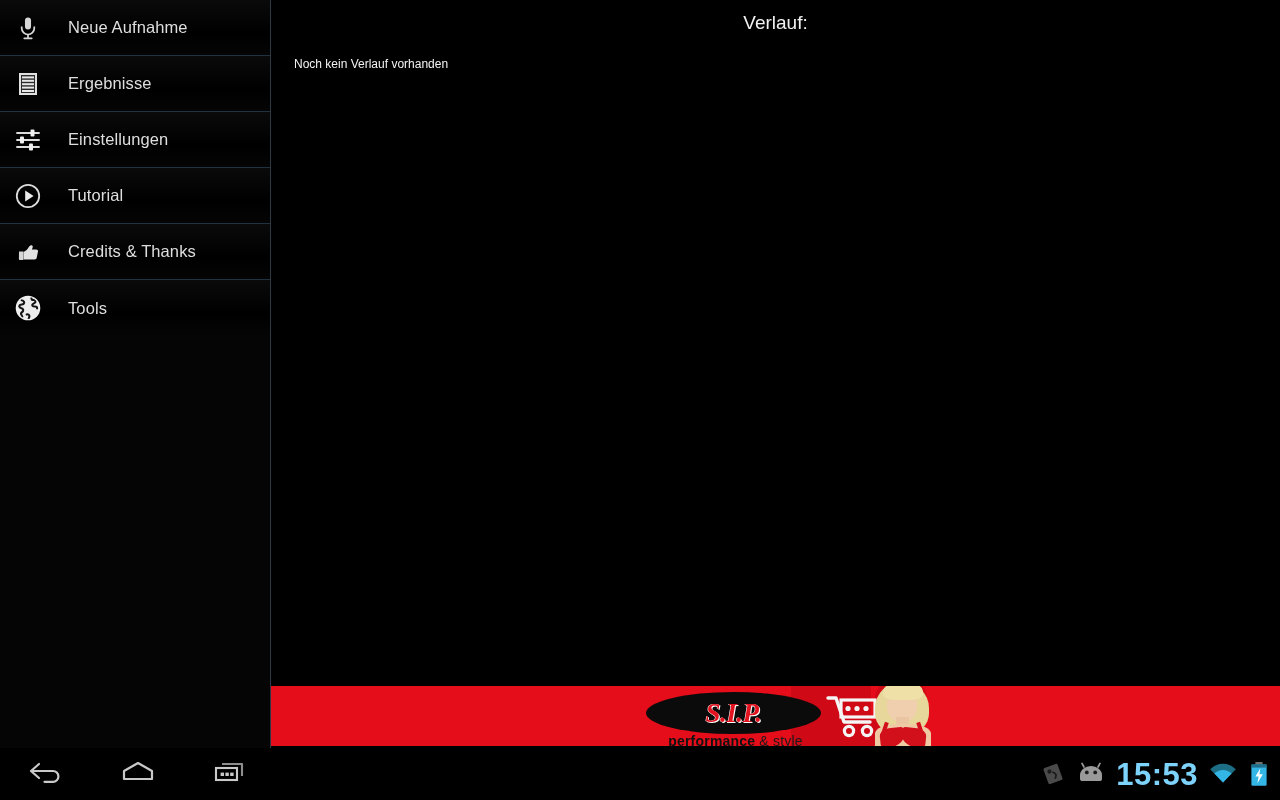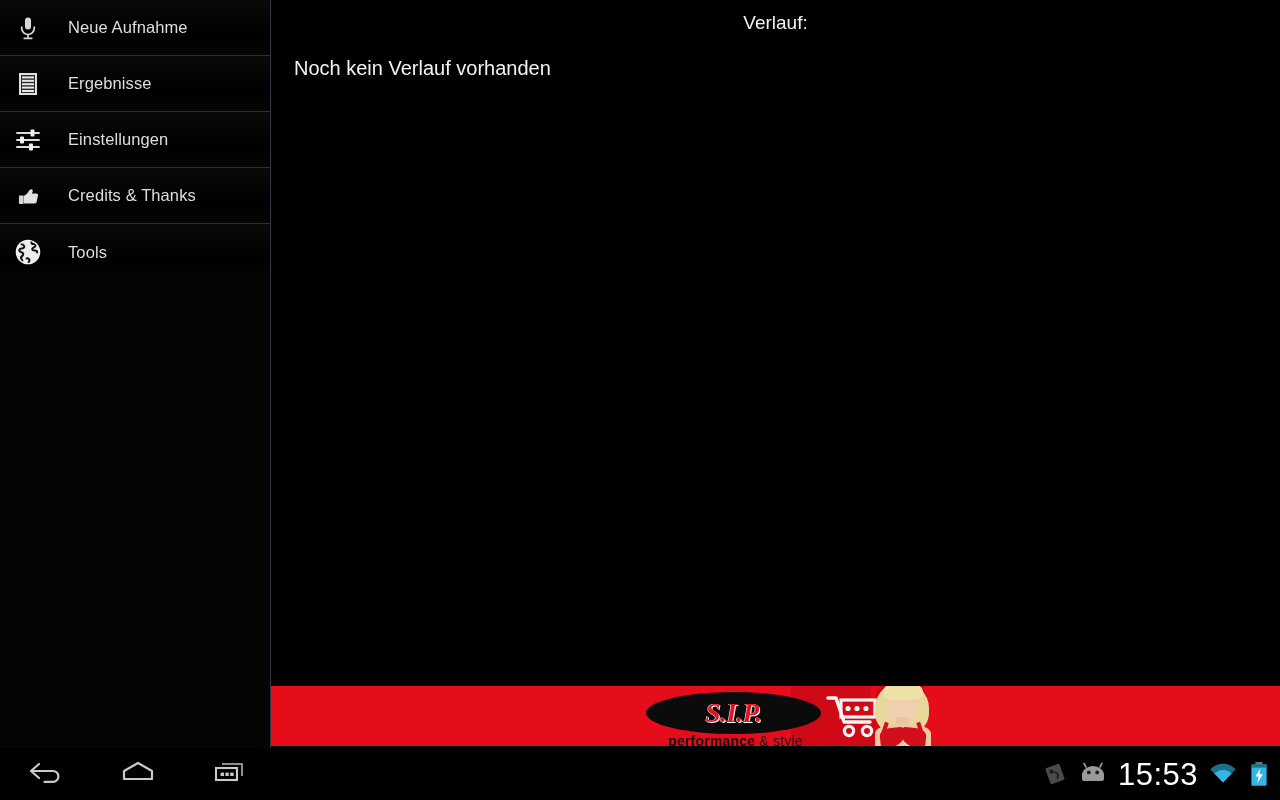--- a/index.html
+++ b/index.html
@@ -74,21 +74,21 @@
     left: 0;
     width: 1009px;
     text-align: center;
     font-size: 19px;
     color: #f2f2f2;
   }
   #history-empty {
     position: absolute;
     top: 57px;
     left: 23px;
-    font-size: 20px;
+    font-size: 12px;
     color: #f2f2f2;
   }
 
   
   #ad-banner {
     position: absolute;
     left: 271px;
     top: 686px;
     width: 1009px;
     height: 60px;
@@ -238,24 +238,24 @@
   }
   #status-area {
     margin-left: auto;
     display: flex;
     align-items: center;
     padding-right: 10px;
     gap: 10px;
   }
   #clock {
     font-size: 31px;
-    color: #ffffff;
+    color: #7dd3fc;
     letter-spacing: .5px;
     line-height: 1;
-    font-weight: normal;
+    font-weight: bold;
   }
   .status-icon { display: flex; align-items: center; justify-content: center; }
 </style>
 </head>
 <body>
 
 <div id="app">
 
   <div id="sidebar">
 
@@ -296,20 +296,29 @@
             <line x1="3" y1="20" x2="25" y2="20"></line>
           </g>
           <rect x="16.5" y="2.6" width="4" height="6.8" rx="1" fill="#f0f0f0"></rect>
           <rect x="6.0" y="9.6" width="4" height="6.8" rx="1" fill="#f0f0f0"></rect>
           <rect x="15.0" y="16.6" width="4" height="6.8" rx="1" fill="#f0f0f0"></rect>
         </svg>
       </span>
       <span class="nav-label">Einstellungen</span>
     </div>
 
+    <div class="nav-item">
+      <span class="nav-icon">
+        <svg width="28" height="28" viewBox="0 0 28 28">
+          <circle cx="14" cy="14" r="11.2" fill="none" stroke="#dcdcdc" stroke-width="1.8"></circle>
+          <path d="M11.2 8.6 L19.6 14 L11.2 19.4 Z" fill="#ececec"></path>
+        </svg>
+      </span>
+      <span class="nav-label">Tutorial</span>
+    </div>
 
     <div class="nav-item">
       <span class="nav-icon">
         <svg width="28" height="24" viewBox="0 0 28 24">
           <path d="M5 11.6 h4.2 v8.4 H5.8 a.9 .9 0 0 1 -.9 -.9 Z" fill="#d6d6d6"></path>
           <path d="M9.4 11.8 c1.6 -.4 2.9 -1.5 4.1 -2.9 c1.1 -1.3 1.6 -2.5 2.6 -3.2 c1 -.7 2.3 -.5 2.6 .5 c.3 1 -.3 2.2 -.8 3.2 h4.3 c1.2 0 2 .9 1.8 2 l-1.3 6.3 c-.2 1 -1 1.7 -2 1.7 H9.4 Z" fill="#e2e2e2"></path>
         </svg>
       </span>
       <span class="nav-label">Credits &amp; Thanks</span>
     </div>

